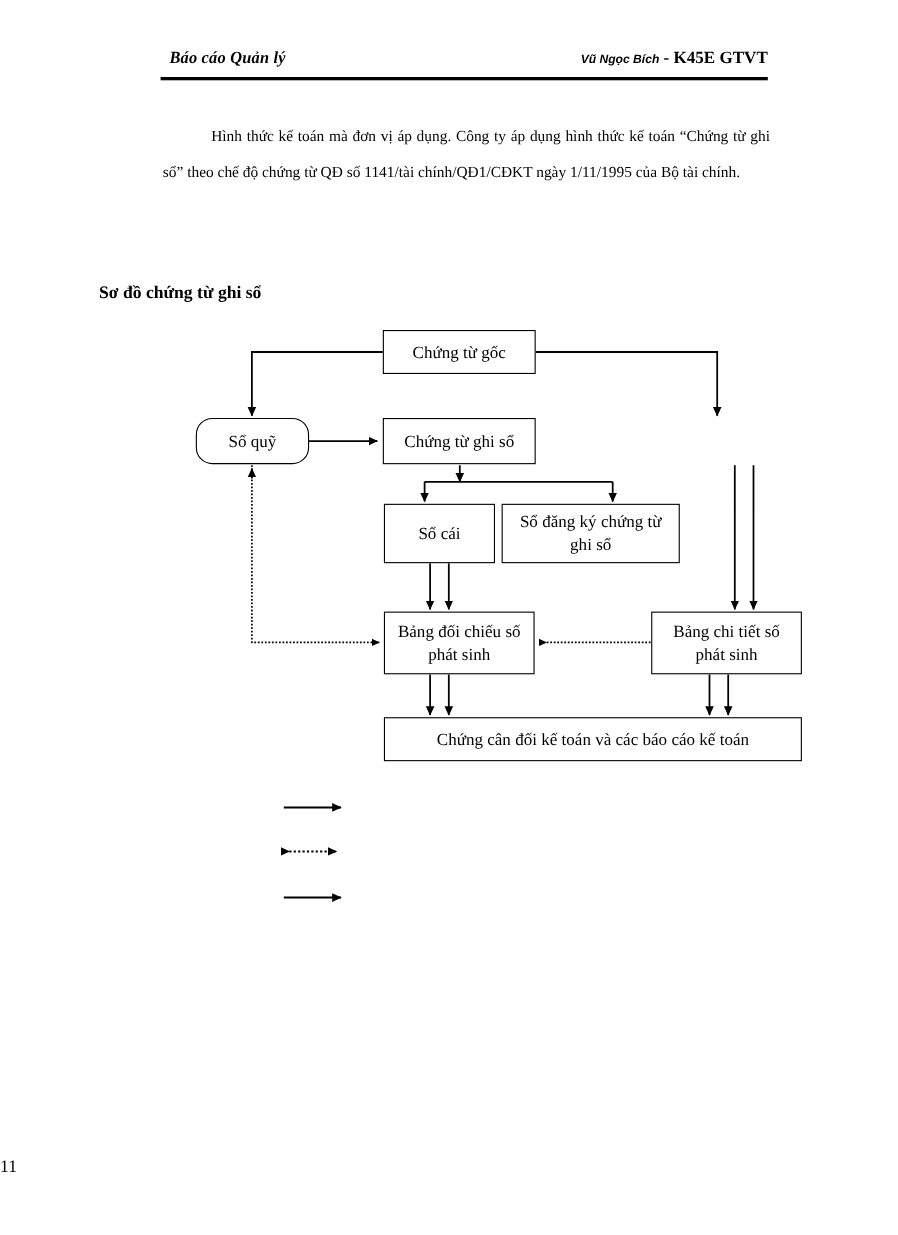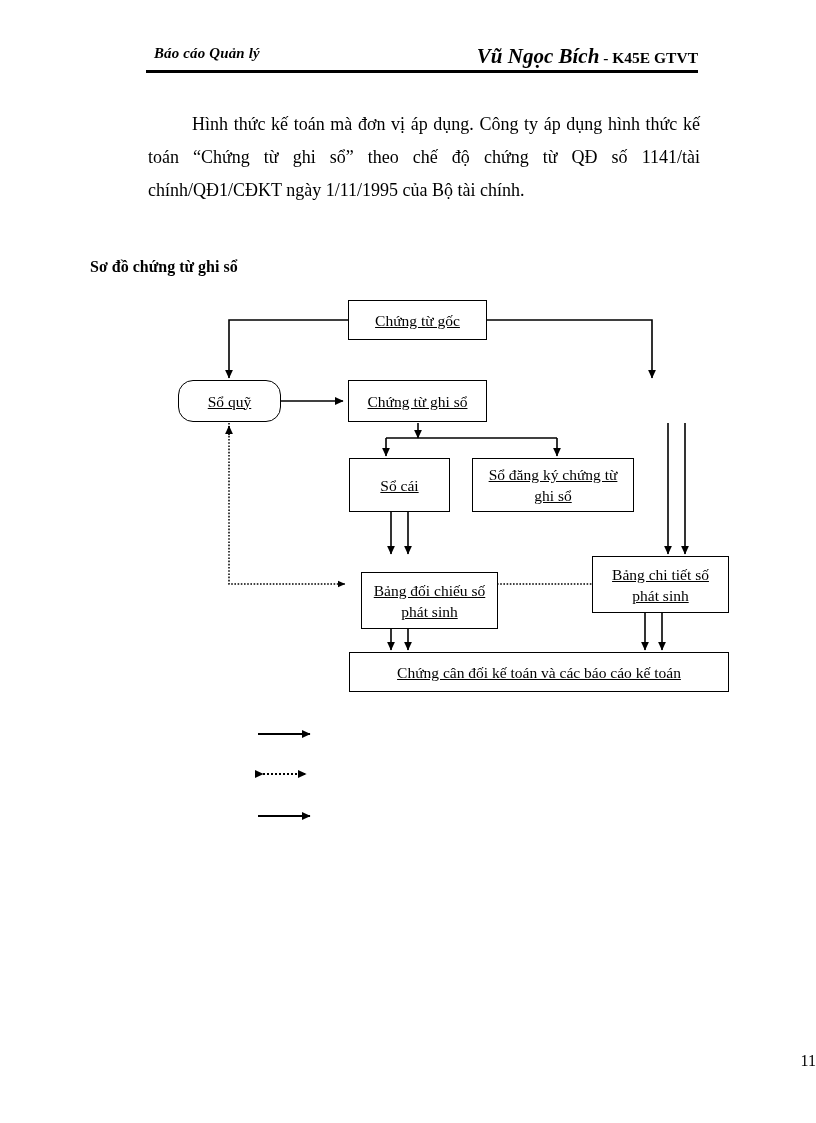--- a/index.html
+++ b/index.html
@@ -23,67 +23,66 @@
     font-style:italic;font-weight:bold;font-size:15.5px;
     letter-spacing:.2px;
     transform:scaleX(.96);
     transform-origin:left top;
   }
   .hdr-right{
     position:absolute;right:0px;top:0px;
     white-space:nowrap;
   }
   .hdr-name{
-    font-family:Liberation Serif, serif;
-    font-style:italic;font-weight:bold;font-size:21px;text-align:center;
+    font-family:Liberation Sans, sans-serif;
+    font-style:italic;font-weight:bold;font-size:11px;text-align:center;
   }
   .hdr-code{
     font-family:"Liberation Serif","DejaVu Serif",serif;
     font-weight:bold;font-size:15.5px;
   }
   .hdr-rule{
     position:absolute;left:146px;top:70px;width:552px;height:3px;
     background:#000;
   }
 
   
   .para{
     position:absolute;left:148px;top:108px;width:552px;
-    font-size:18px;line-height:33px;
+    font-size:14px;line-height:33px;
     text-align:justify;
     text-indent:44px;
   }
 
   
   .diagram{position:absolute;left:0;top:250px;width:816px;height:460px;}
   .dia-title{
     position:absolute;left:0;top:8px;width:816px;text-align:left;
     font-size:16px;font-weight:bold;
   }
   .dia-title span{position:relative;left:90px;}
   .node{
     position:absolute;
     border:1.6px solid #000;
     background:#fff;
     display:flex;align-items:center;justify-content:center;
     text-align:center;
     font-size:15.5px;line-height:21px;
     box-sizing:border-box;
     z-index:3;
-    text-decoration:underline;
   }
   svg.wires{position:absolute;left:0;top:0;width:816px;height:460px;z-index:1;}
 
   
   .legend{position:absolute;left:0;top:710px;width:816px;height:120px;}
   svg.lgwires{position:absolute;left:0;top:0;width:816px;height:120px;}
 
   
   .pageno{
-    position:absolute;left:0;top:1052px;width:816px;text-align:right;
+    position:absolute;left:0;top:1052px;width:816px;text-align:left;
     font-size:16px;
   }
 </style>
 </head>
 <body>
 
 <div class="page">
 
   <div class="header">
     <div class="hdr-left">Báo cáo Quản lý</div>
@@ -157,25 +156,25 @@
 
     <div class="node" style="left:348px;top:130px;width:139px;height:42px;text-align:center;">
       <span>Chứng từ ghi sổ</span>
     </div>
 
 
     <div class="node" style="left:349px;top:208px;width:101px;height:54px;text-align:center;">
       <span>Sổ cái</span>
     </div>
 
-    <div class="node" style="left:472px;top:208px;width:162px;height:54px;padding:0 6px;">
+    <div class="node" style="left:456px;top:208px;width:162px;height:54px;padding:0 6px;">
       <span>Sổ đăng ký chứng từ ghi sổ</span>
     </div>
 
-    <div class="node" style="left:349px;top:322px;width:137px;height:57px;padding:15px 6px;margin-left:12px;">
+    <div class="node" style="left:349px;top:306px;width:137px;height:57px;padding:15px 6px;">
       <span>Bảng đối chiếu số phát sinh</span>
     </div>
 
     <div class="node" style="left:592px;top:306px;width:137px;height:57px;padding:0 18px;">
       <span>Bảng chi tiết số phát sinh</span>
     </div>
 
     <div class="node" style="left:349px;top:402px;width:380px;height:40px;">
       <span>Chứng cân đối kế toán và các báo cáo kế toán</span>
     </div>

